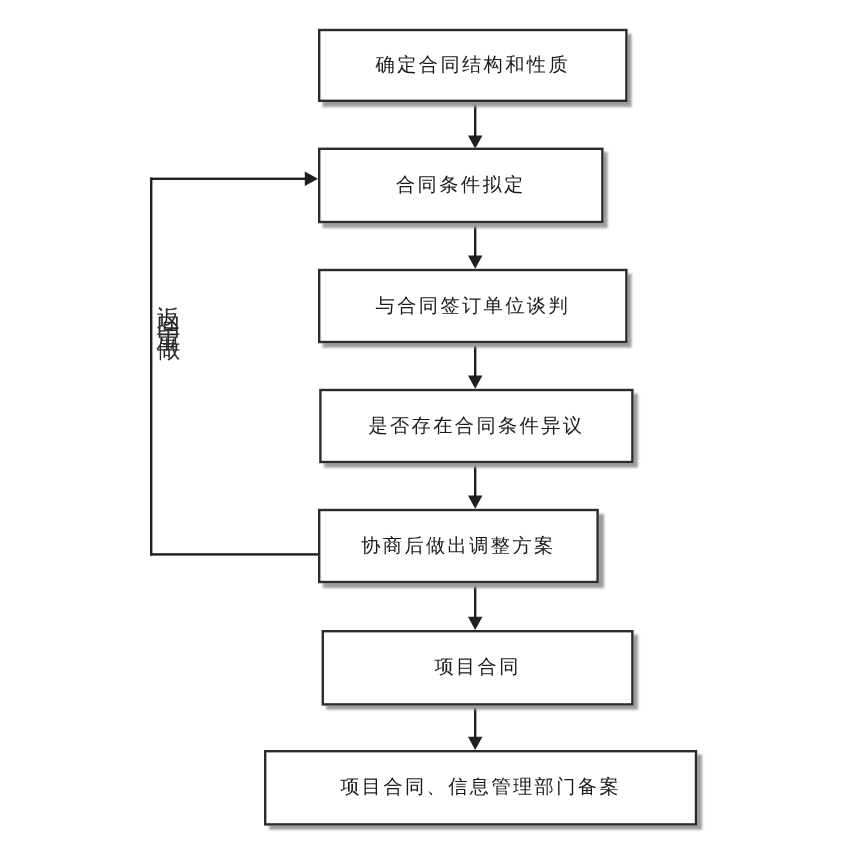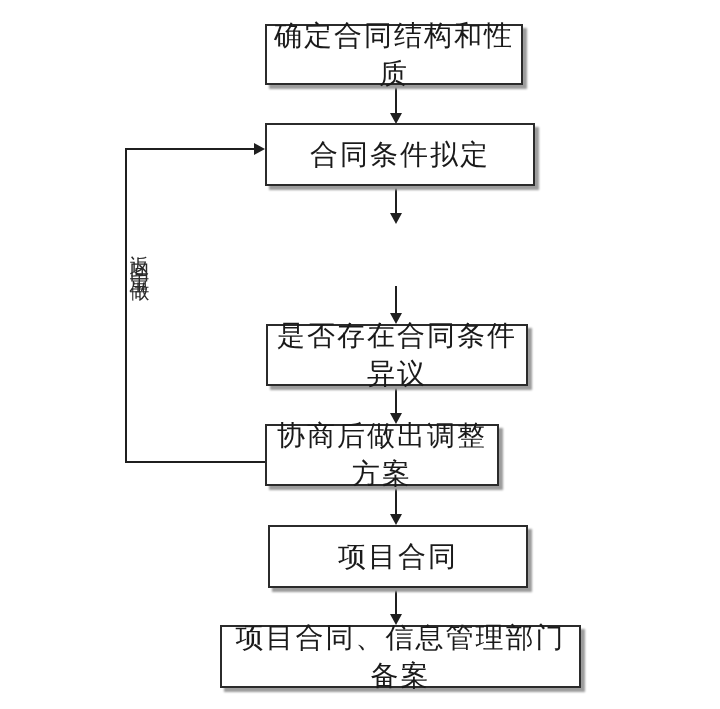--- a/index.html
+++ b/index.html
@@ -18,27 +18,27 @@
   }
   .flow-box {
     position: absolute;
     box-sizing: border-box;
     background: #ffffff;
     border: 2px solid #2b2b2b;
     box-shadow: 4px 4px 2px #9c9c9c;
     display: flex;
     align-items: center;
     justify-content: center;
-    font-size: 28px;
+    font-size: 16px;
     letter-spacing: 2px;
     text-align: center;
     z-index: 2;
   }
   #box1 { left: 265px; top: 24px;  width: 258px; height: 61px; }
-  #box2 { left: 265px; top: 123px; width: 270px; height: 63px; }
+  #box2 { left: 265px; top: 123px; width: 238px; height: 63px; }
   #box3 { left: 265px; top: 224px; width: 258px; height: 62px; }
   #box4 { left: 266px; top: 324px; width: 262px; height: 62px; }
   #box5 { left: 265px; top: 424px; width: 234px; height: 62px; }
   #box6 { left: 268px; top: 525px; width: 260px; height: 63px; }
   #box7 { left: 220px; top: 625px; width: 361px; height: 63px; }
 
   .vline {
     position: absolute;
     width: 2px;
     background: #1f1f1f;
@@ -104,20 +104,23 @@
 <body>
 
 <div class="canvas">
 
   <div class="flow-box" id="box1">
     <span>确定合同结构和性质</span>
   </div>
   <div class="flow-box" id="box2">
     <span>合同条件拟定</span>
   </div>
+  <div class="flow-box" id="box3">
+    <span>与合同签订单位谈判</span>
+  </div>
   <div class="flow-box" id="box4">
     <span>是否存在合同条件异议</span>
   </div>
   <div class="flow-box" id="box5">
     <span>协商后做出调整方案</span>
   </div>
   <div class="flow-box" id="box6">
     <span>项目合同</span>
   </div>
   <div class="flow-box" id="box7">

